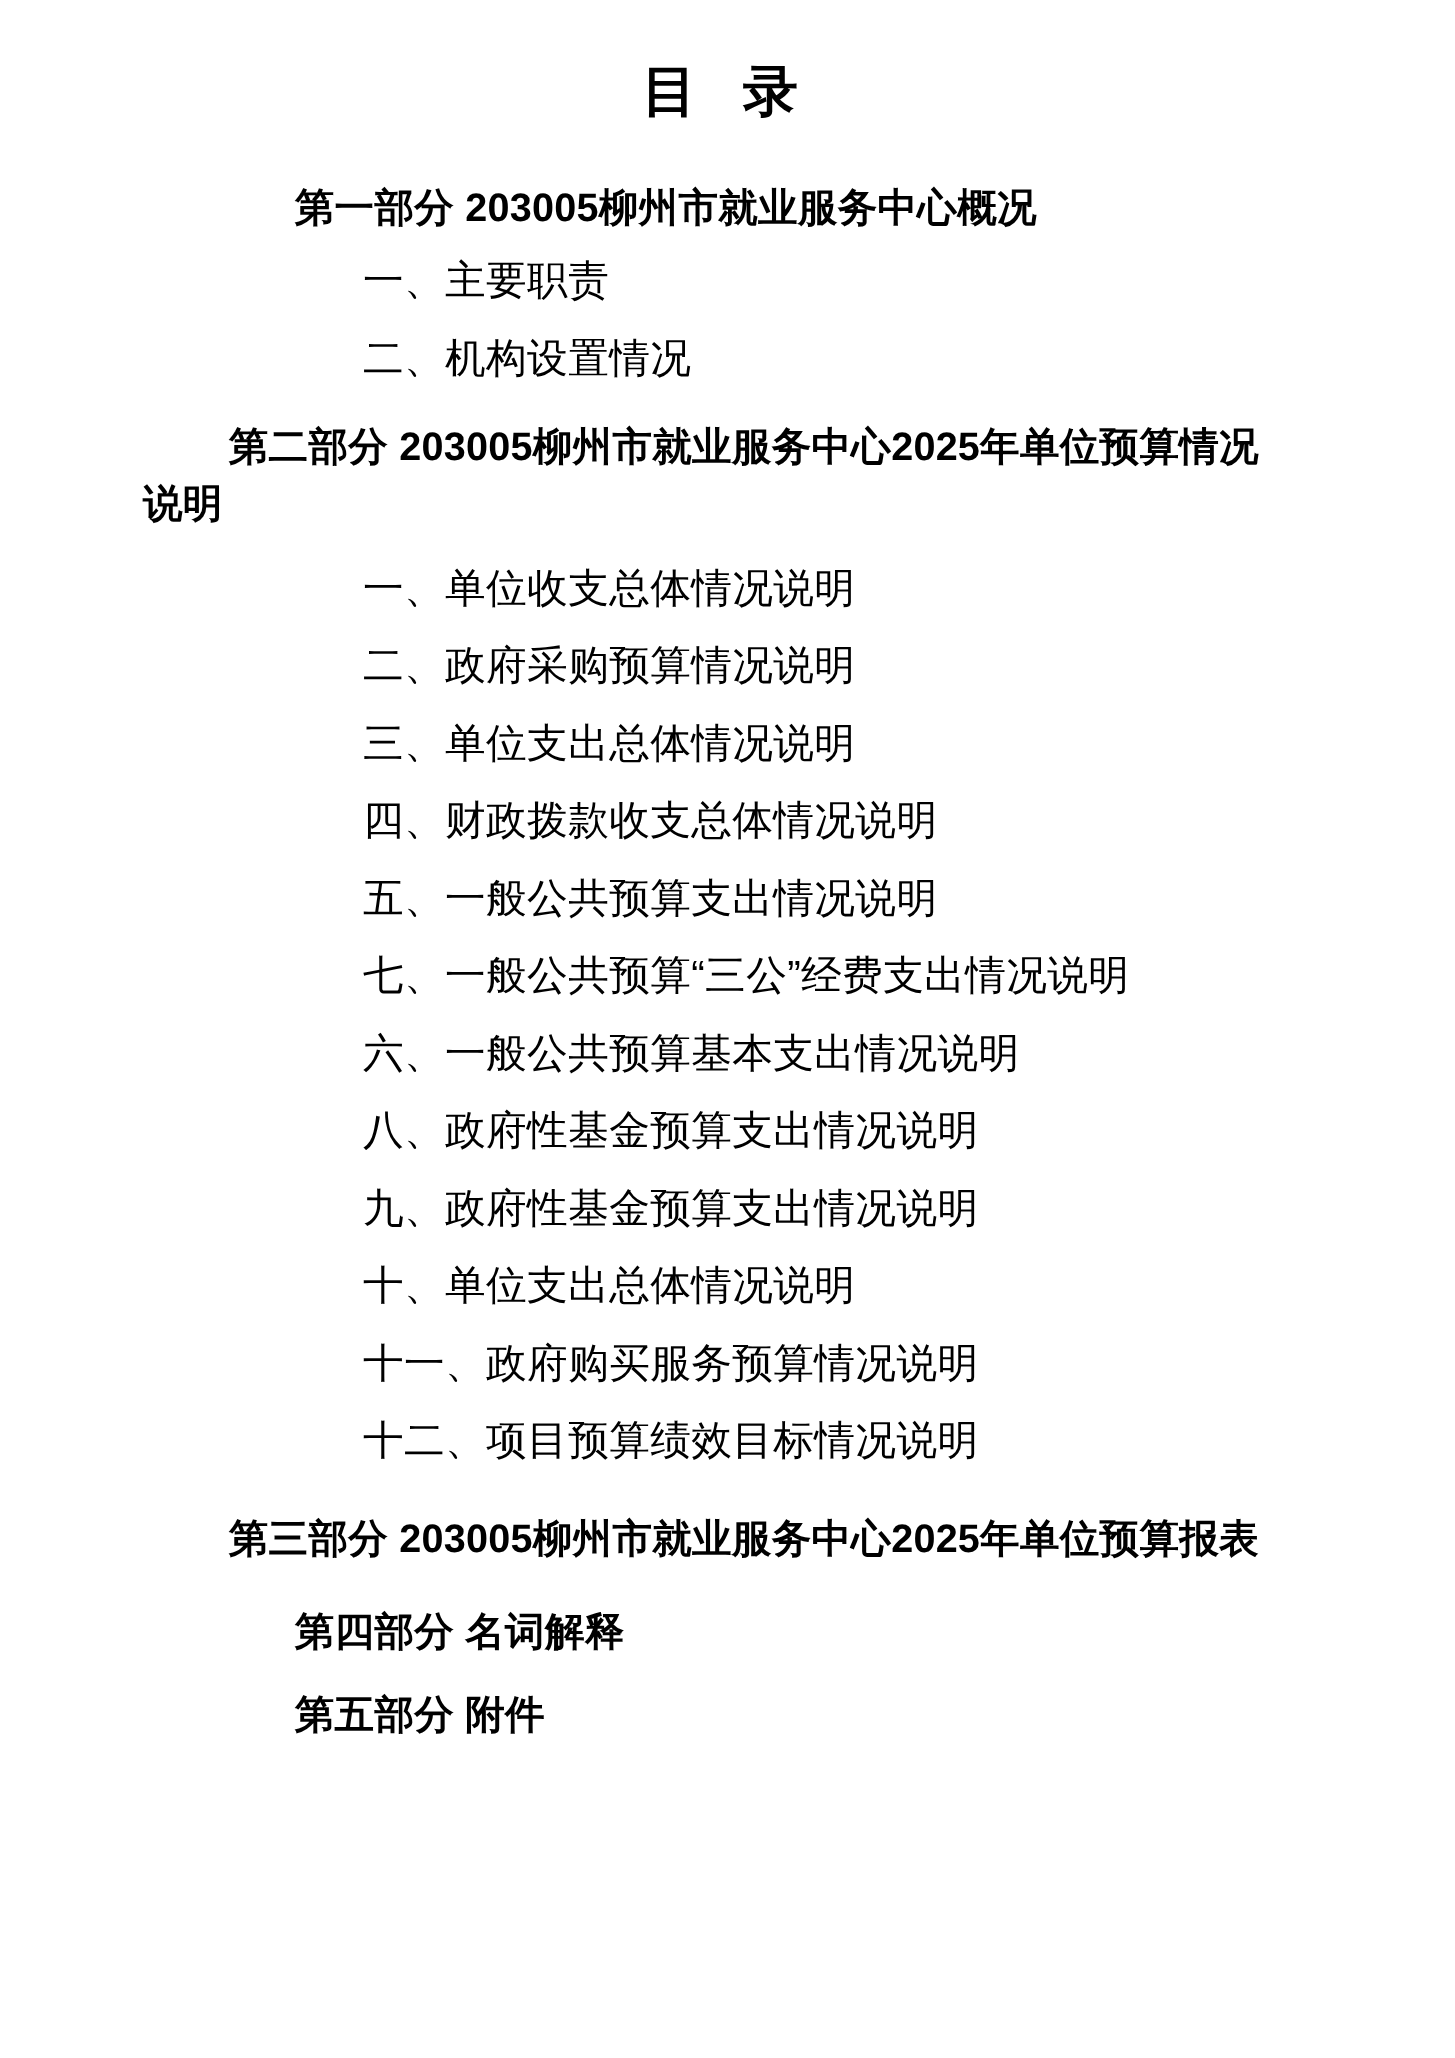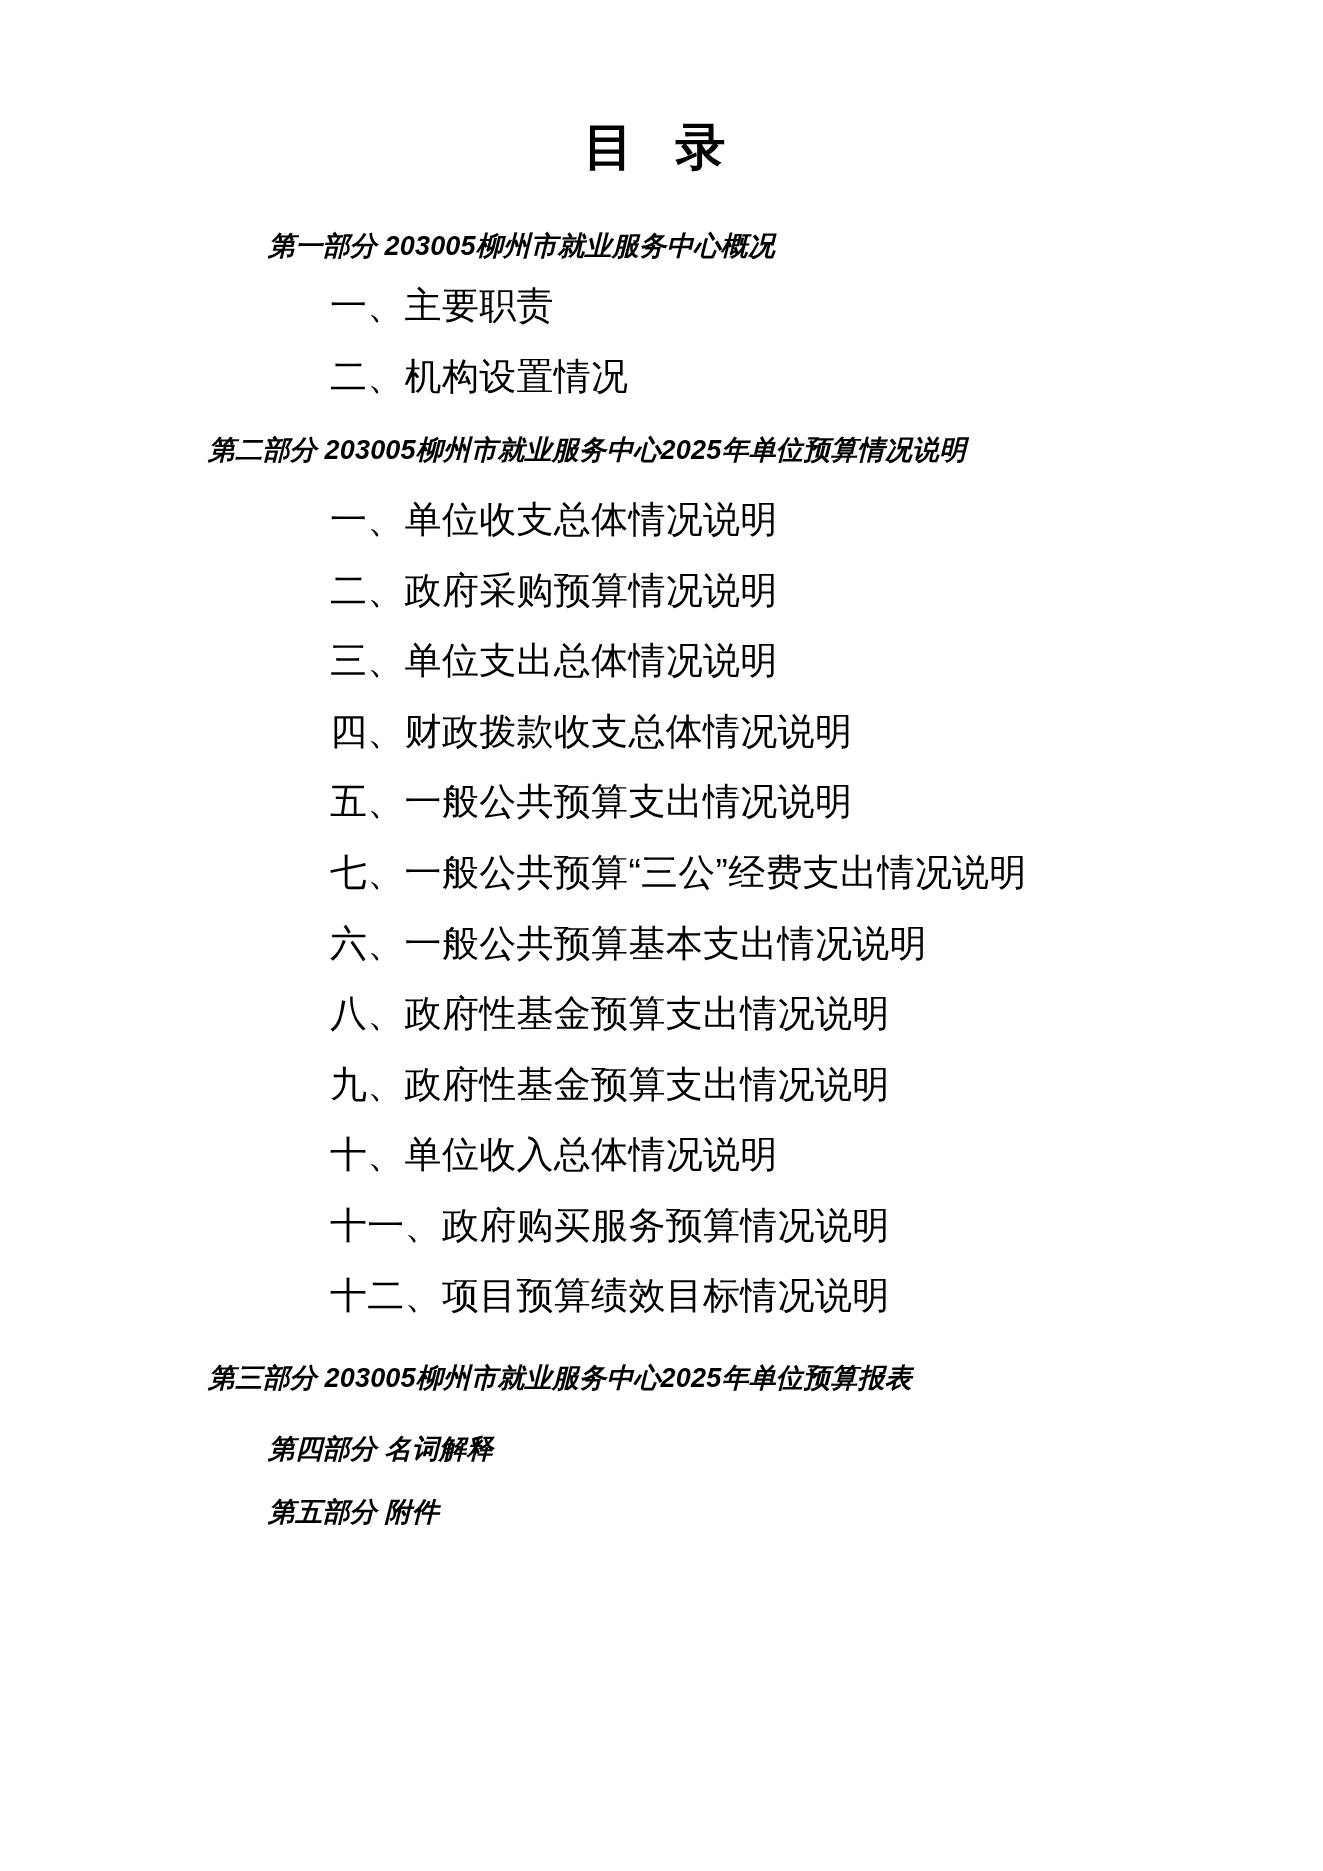--- a/index.html
+++ b/index.html
@@ -21,38 +21,37 @@
     box-sizing: border-box;
     padding: 0;
     position: relative;
   }
   .doc-title {
     text-align: center;
     font-size: 50px;
     font-weight: bold;
     letter-spacing: 14px;
     margin: 0;
-    padding-top: 120px;
+    padding-top: 56px;
     padding-bottom: 0;
     line-height: 1.1;
     font-family: "Liberation Sans", "DejaVu Sans", sans-serif;
   }
   .toc {
     margin-top: 52px;
     padding-left: 190px;
     padding-right: 150px;
   }
   .toc-part {
-    font-size: 27px;
+    font-size: 36px;
     font-weight: bold;
     line-height: 1.45;
     margin: 0 0 14px 0;
     text-indent: 78px;
     letter-spacing: 0.2px;
-    font-style: italic;
   }
   .toc-part.wrap {
     text-indent: 78px;
     margin-left: -60px;
     padding-left: 0;
   }
   .toc-item {
     font-size: 37px;
     line-height: 1.42;
     margin: 0 0 18px 0;
@@ -83,21 +82,21 @@
 
     <p class="toc-item">一、单位收支总体情况说明</p>
     <p class="toc-item">二、政府采购预算情况说明</p>
     <p class="toc-item">三、单位支出总体情况说明</p>
     <p class="toc-item">四、财政拨款收支总体情况说明</p>
     <p class="toc-item">五、一般公共预算支出情况说明</p>
     <p class="toc-item">七、一般公共预算“三公”经费支出情况说明</p>
     <p class="toc-item">六、一般公共预算基本支出情况说明</p>
     <p class="toc-item">八、政府性基金预算支出情况说明</p>
     <p class="toc-item">九、政府性基金预算支出情况说明</p>
-    <p class="toc-item">十、单位收入总体情况说明</p>
+    <p class="toc-item">十、单位支出总体情况说明</p>
     <p class="toc-item">十一、政府购买服务预算情况说明</p>
     <p class="toc-item">十二、项目预算绩效目标情况说明</p>
 
     <div class="spacer-md"></div>
 
     <p class="toc-part wrap">第三部分  203005柳州市就业服务中心2025年单位预算报表</p>
 
     <div class="spacer-md"></div>
 
     <p class="toc-part">第四部分  名词解释</p>

